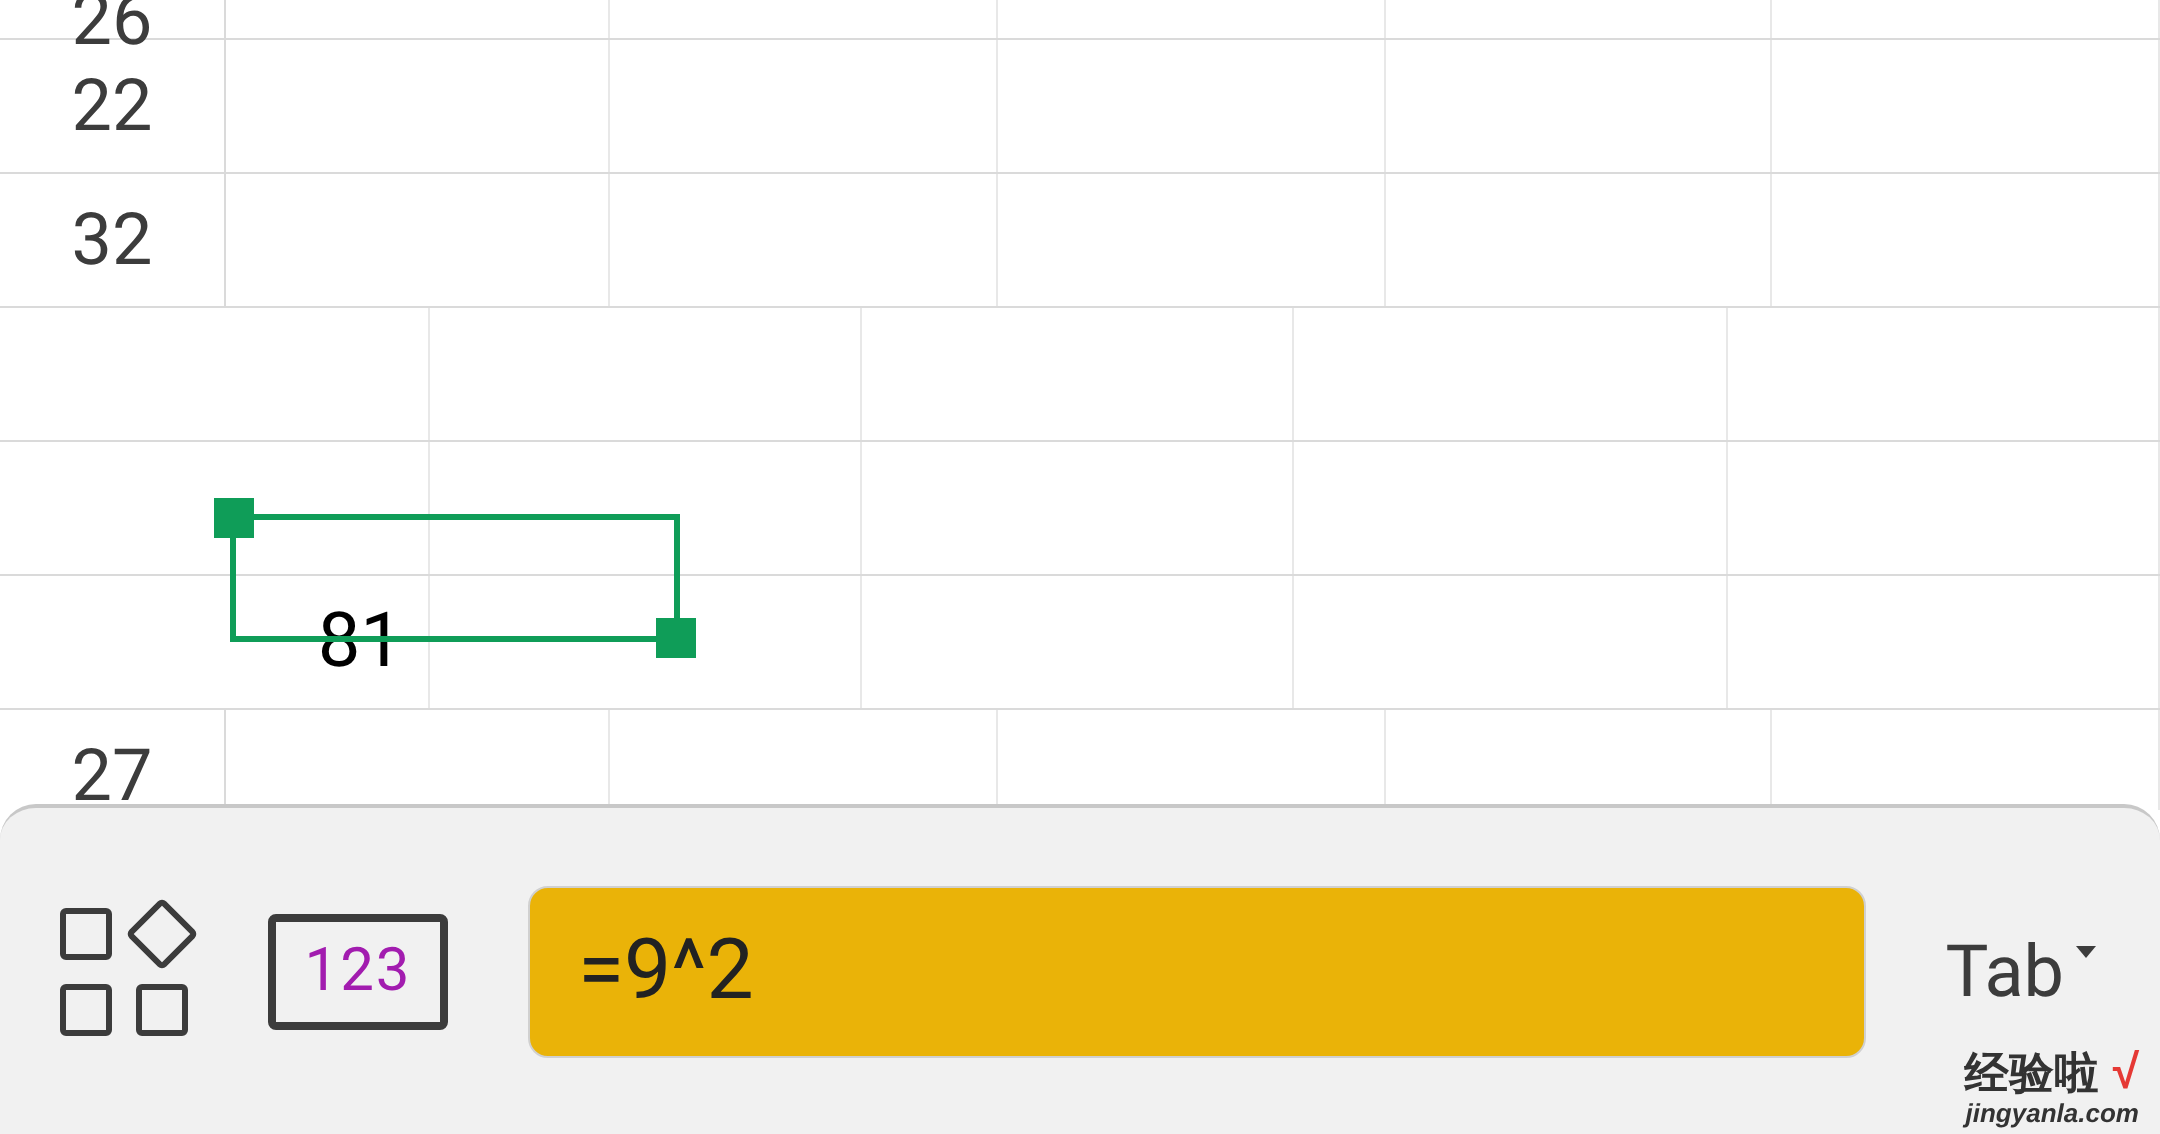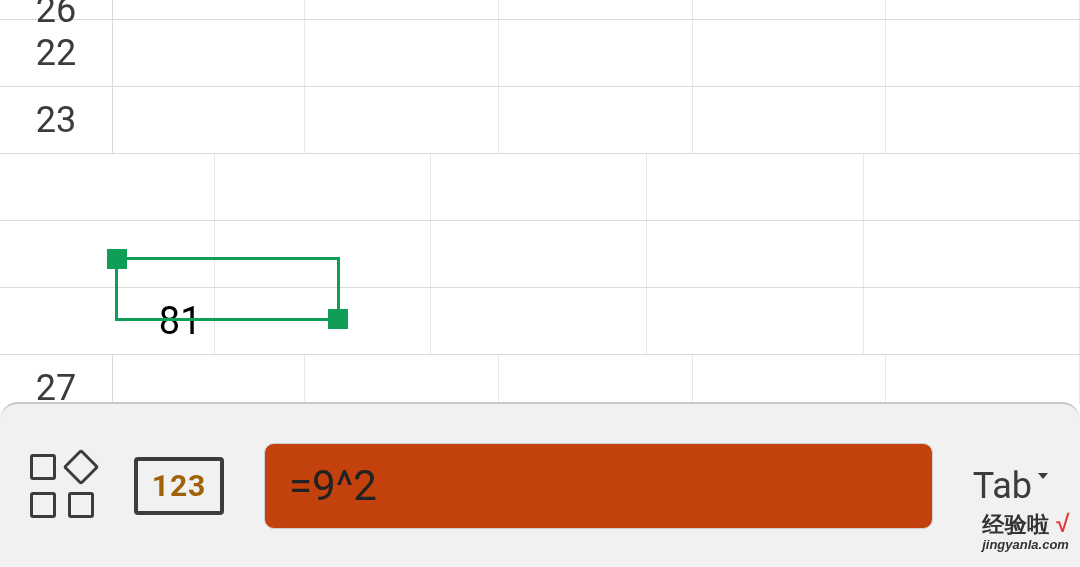--- a/index.html
+++ b/index.html
@@ -86,39 +86,39 @@
     .sq1 { top: 0; left: 0; }
     .sq2 { bottom: 0; left: 0; }
     .sq3 { bottom: 0; right: 0; }
     .diamond {
       position: absolute; top: 0; right: 0; width: 26px; height: 26px;
       border: 3px solid #3c3c3c; transform: rotate(45deg); border-radius: 3px;
     }
     .num-box {
       width: 90px; height: 58px; border: 4px solid #3c3c3c; border-radius: 4px;
       display: flex; align-items: center; justify-content: center;
-      font-size: 30px; font-weight: 700; color: #a16207; letter-spacing: 1px;
+      font-size: 30px; font-weight: 400; color: #a21caf; letter-spacing: 1px;
     }
     .formula-input {
-      flex: 1; height: 86px; background: #c2410c;
+      flex: 1; height: 86px; background: #eab308;
       border: 1px solid #d0d0d0; border-radius: 10px;
       font-size: 42px; color: #222; padding: 0 24px;
       font-family: inherit; outline: none;
     }
     .tab-btn {
       font-size: 36px; color: #3c3c3c; position: relative; padding-right: 18px;
     }
     .tab-btn::after {
       content: ''; position: absolute; right: 2px; top: 8px;
       width: 0; height: 0; border-left: 5px solid transparent;
       border-right: 5px solid transparent; border-top: 6px solid #3c3c3c;
     }
     .watermark {
-      position: absolute; right: 10px; bottom: 15px;
-      font-size: 16px; color: #333; text-align: left;
+      position: absolute; right: 10px; bottom: 3px;
+      font-size: 16px; color: #333; text-align: center;
       font-family: Arial, sans-serif;
     }
     .watermark .line1 { font-size: 22px; font-weight: 900; letter-spacing:0.5px;}
     .watermark .line1 .check { color: #e53935; font-size: 24px; }
     .watermark .line2 { font-size: 13px; font-style: italic; font-weight: 900; margin-top:-3px; }
   </style>
 </head>
 <body>
 
 <div class="grid-area">
@@ -132,21 +132,21 @@
   </div>
   <div class="row">
     <div class="row-header">22</div>
     <div class="cell col-b"></div>
     <div class="cell col-c"></div>
     <div class="cell col-d"></div>
     <div class="cell col-e"></div>
     <div class="cell col-f"></div>
   </div>
   <div class="row">
-    <div class="row-header">23</div>
+    <div class="row-header">32</div>
     <div class="cell col-b"></div>
     <div class="cell col-c"></div>
     <div class="cell col-d"></div>
     <div class="cell col-e"></div>
     <div class="cell col-f"></div>
   </div>
   <div class="row">
     <div class="cell col-b"></div>
     <div class="cell col-c"></div>
     <div class="cell col-d"></div>

